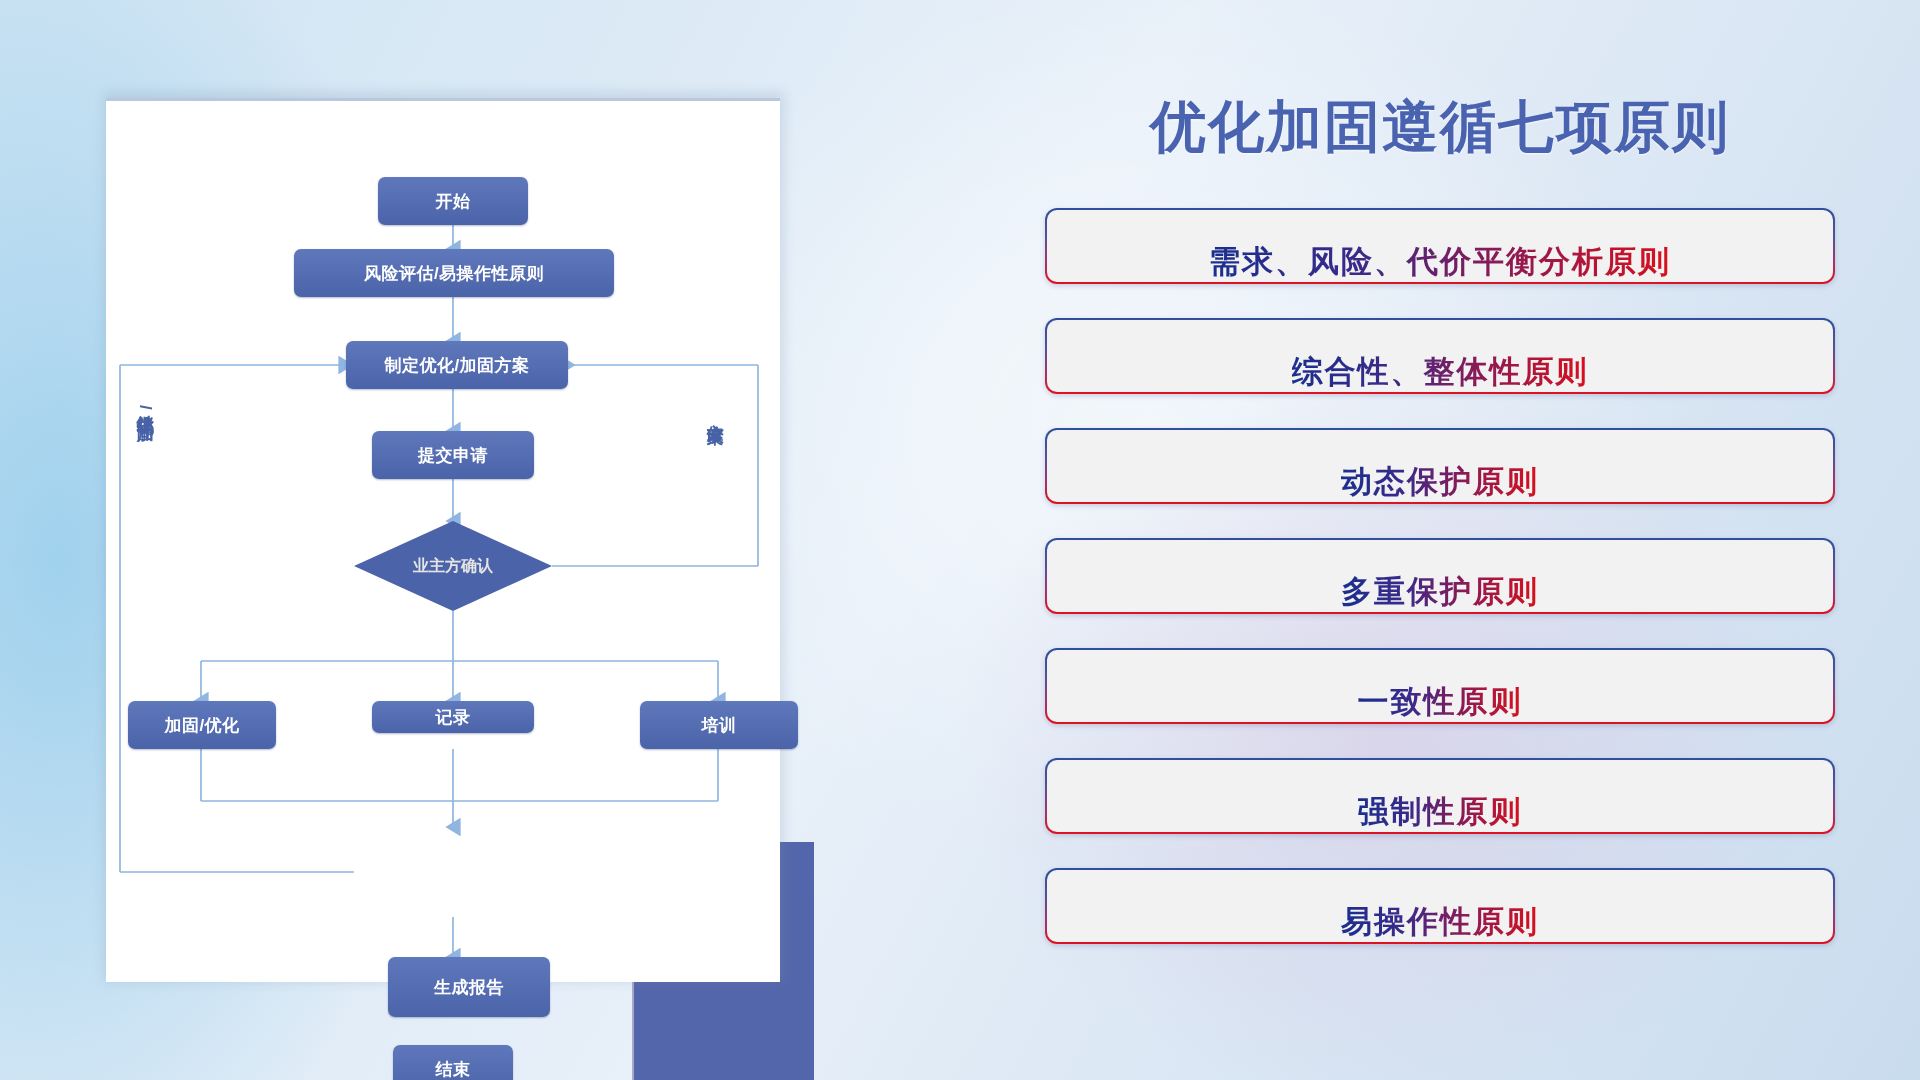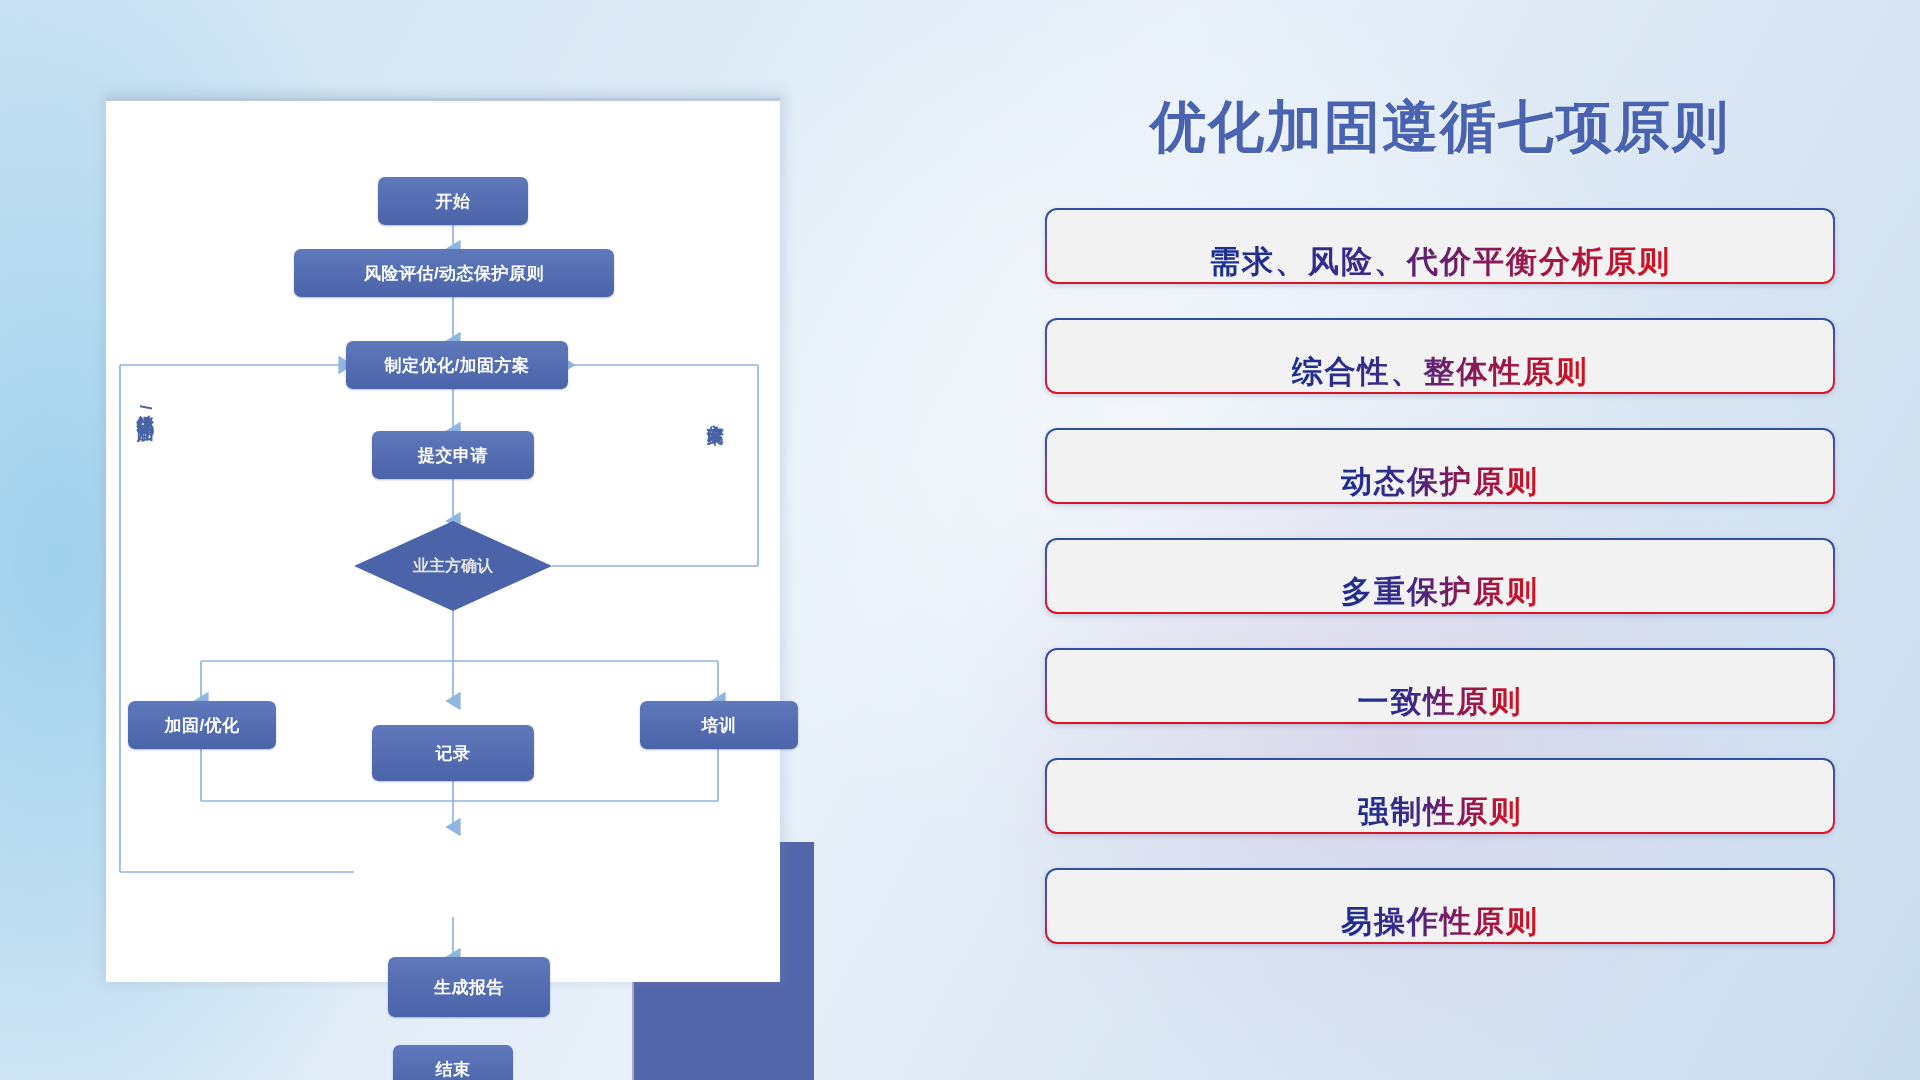--- a/index.html
+++ b/index.html
@@ -169,40 +169,40 @@
           <line x1="652" y1="465" x2="652" y2="264"></line>
           <line x1="652" y1="264" x2="462" y2="264" marker-end="url(#arLeft)"></line>
         </g>
       </svg>
 
       <div class="node" style="left:272px; top:76px; width:150px; height:48px;">
         <span>开始</span>
       </div>
 
       <div class="node" style="left:188px; top:148px; width:320px; height:48px;">
-        <span>风险评估/动态保护原则</span>
+        <span>风险评估/易操作性原则</span>
       </div>
 
       <div class="node" style="left:240px; top:240px; width:222px; height:48px;">
         <span>制定优化/加固方案</span>
       </div>
 
       <div class="node" style="left:266px; top:330px; width:162px; height:48px;">
         <span>提交申请</span>
       </div>
 
       <div class="diamond" style="left:248px; top:420px; width:198px; height:90px;">
         <span>业主方确认</span>
       </div>
 
       <div class="node" style="left:22px; top:600px; width:148px; height:48px;">
         <span>加固/优化</span>
       </div>
 
-      <div class="node" style="left:266px; top:624px; width:162px; height:56px;text-align:center;">
+      <div class="node" style="left:266px; top:600px; width:162px; height:32px;text-align:center;">
         <span>记录</span>
       </div>
 
       <div class="node" style="left:534px; top:600px; width:158px; height:48px;">
         <span>培训</span>
       </div>
 
 
       <div class="node" style="left:282px; top:856px; width:162px; height:60px;">
         <span>生成报告</span>

